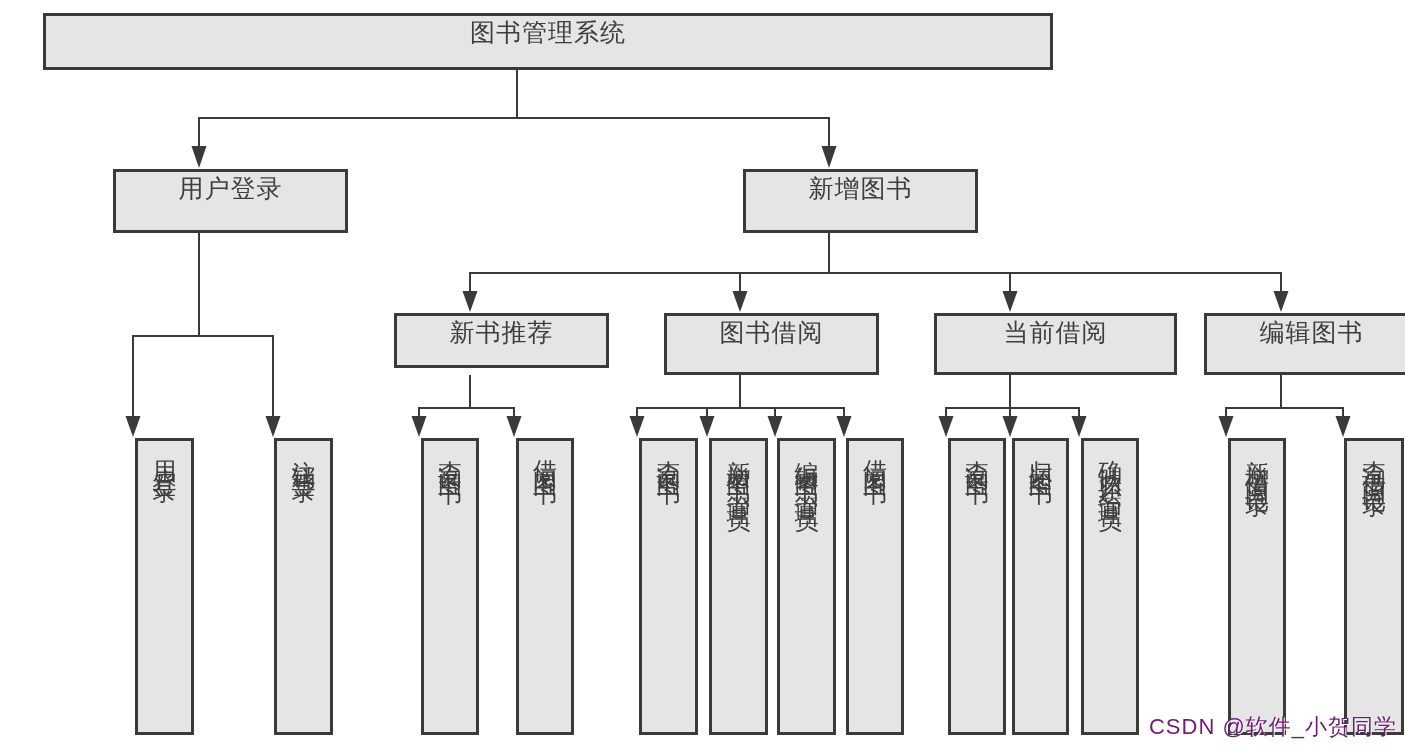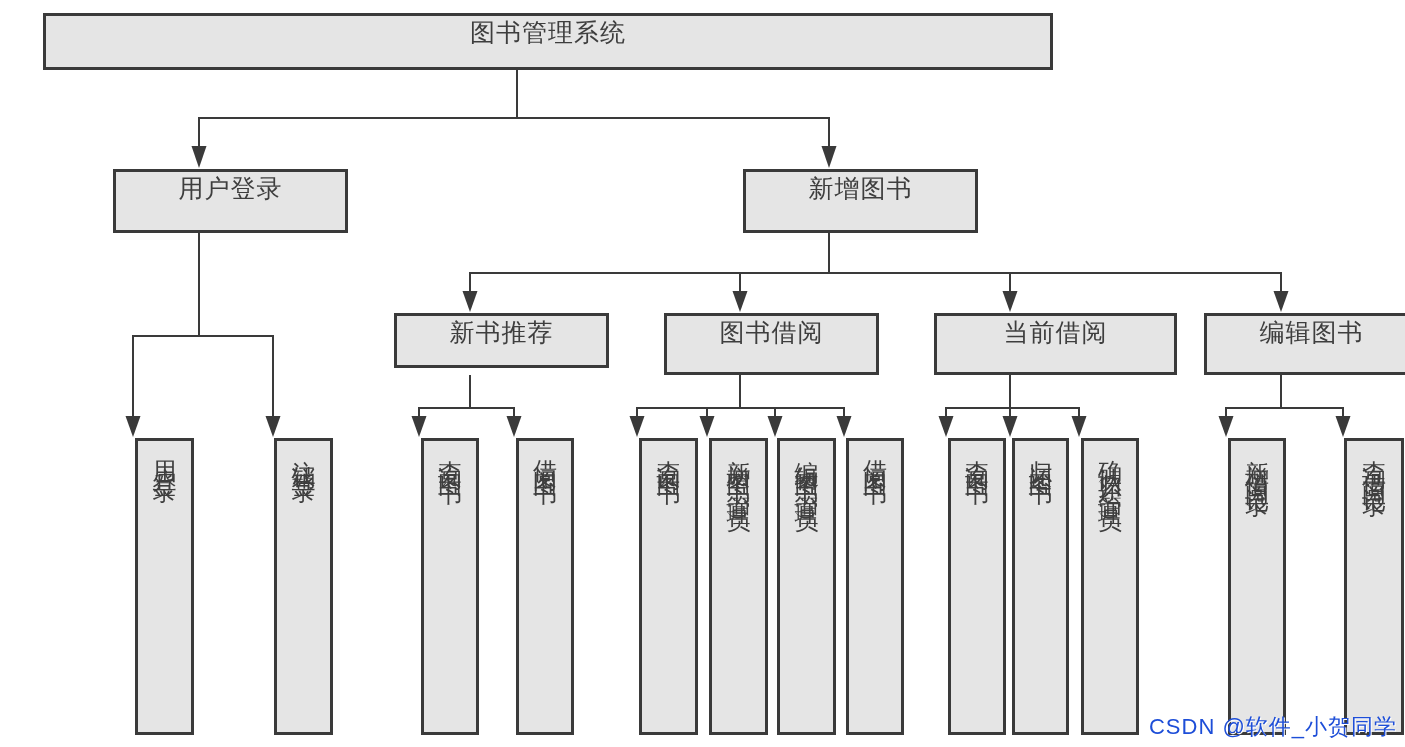--- a/index.html
+++ b/index.html
@@ -60,21 +60,21 @@
   #lf-8  { left: 917px;  width: 58px; }
   #lf-9  { left: 981px;  width: 57px; }
   #lf-10 { left: 1050px; width: 58px; }
   #lf-11 { left: 1197px; width: 58px; }
   #lf-12 { left: 1313px; width: 60px; }
   #watermark {
     position: absolute;
     right: 8px;
     bottom: 5px;
     font-size: 22px;
-    color: #1d4ed8;
+    color: #701a75;
     letter-spacing: 1px;
     text-shadow: 1px 1px 0 #ffffff;
     white-space: nowrap;
   }
 </style>
 </head>
 <body>
 
 <div id="canvas">
 

